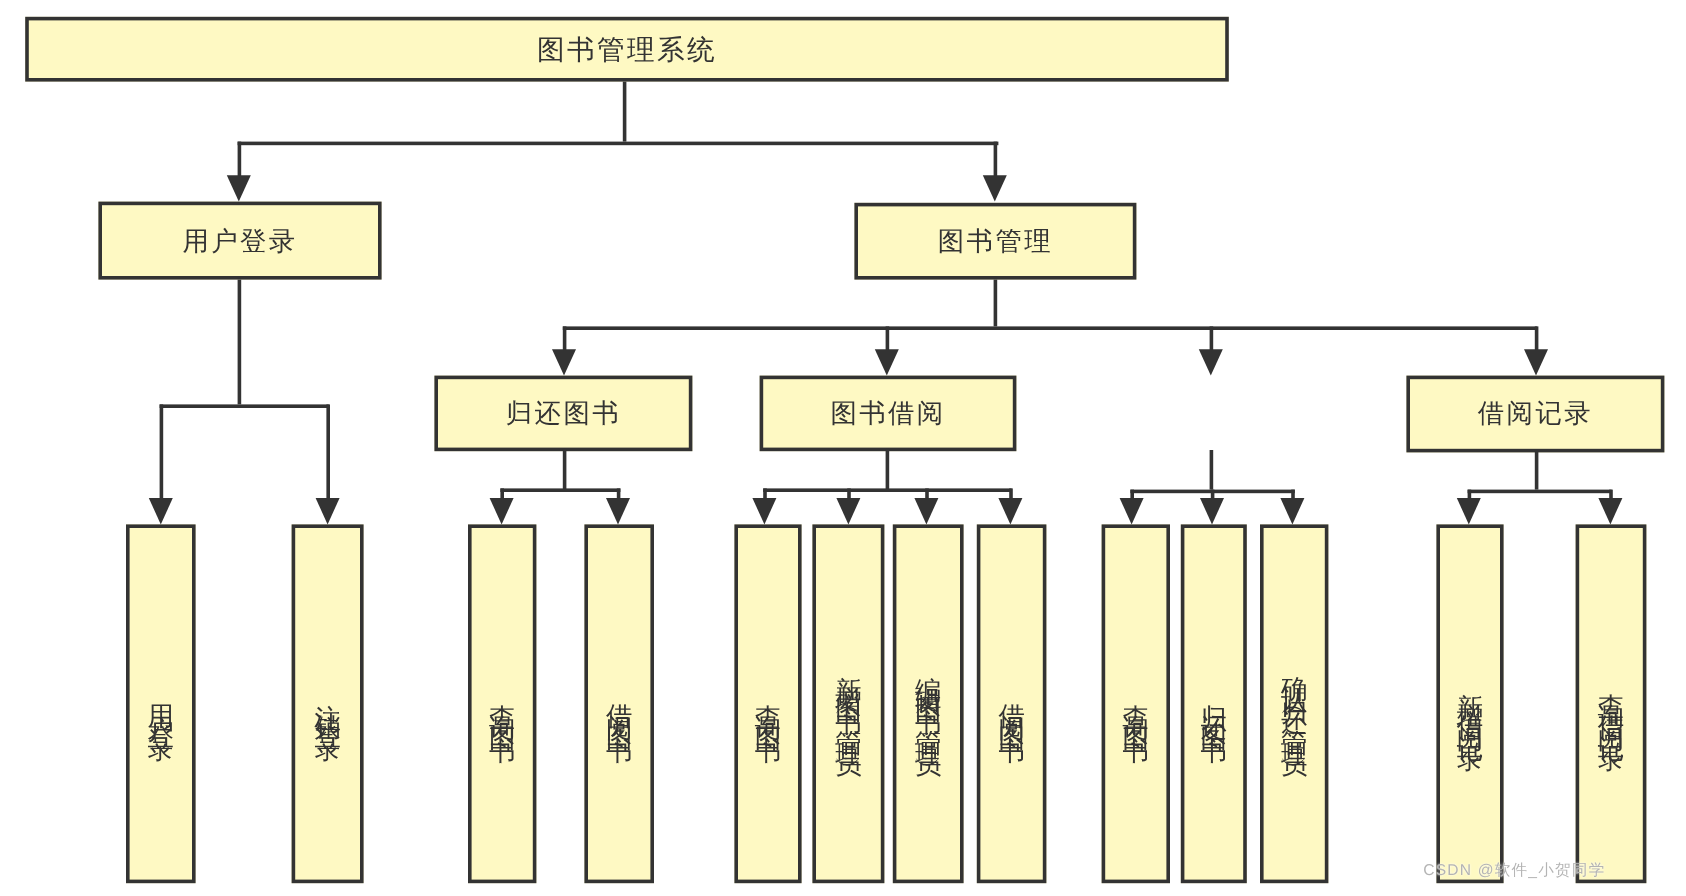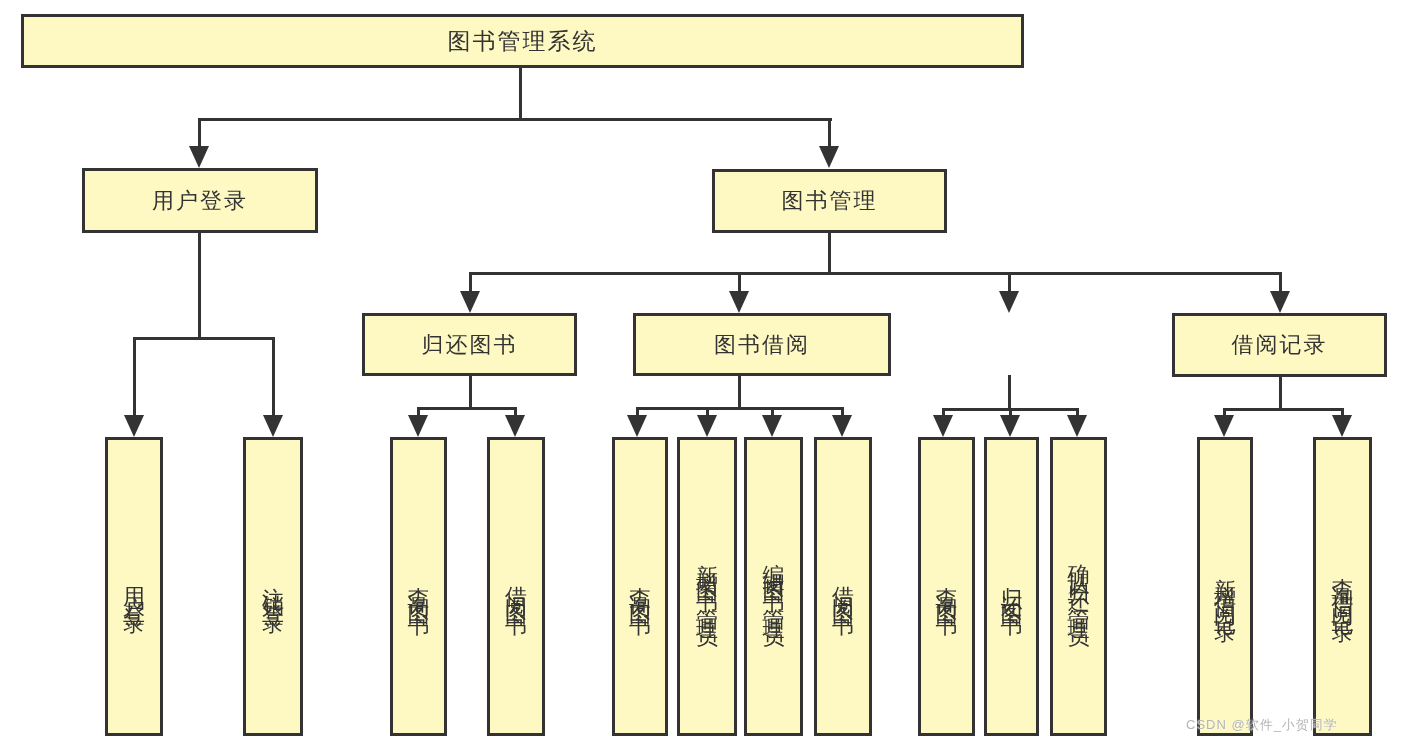--- a/index.html
+++ b/index.html
@@ -42,21 +42,21 @@
   <div class="box" style="left:82px;top:168px;width:236px;height:65px;">
     <span class="h-label">用户登录</span>
   </div>
   <div class="box" style="left:712px;top:169px;width:235px;height:64px;text-align:center;">
     <span class="h-label">图书管理</span>
   </div>
 
   <div class="box" style="left:362px;top:313px;width:215px;height:63px;">
     <span class="h-label">归还图书</span>
   </div>
-  <div class="box" style="left:633px;top:313px;width:258px;height:63px;">
+  <div class="box" style="left:633px;top:313px;width:214px;height:63px;">
     <span class="h-label">图书借阅</span>
   </div>
   <div class="box" style="left:1172px;top:313px;width:215px;height:64px;">
     <span class="h-label">借阅记录</span>
   </div>
 
   <div class="box" style="left:105px;top:437px;width:58px;height:299px;">
     <span class="v-label">用户登录</span>
   </div>
   <div class="box" style="left:243px;top:437px;width:60px;height:299px;">

